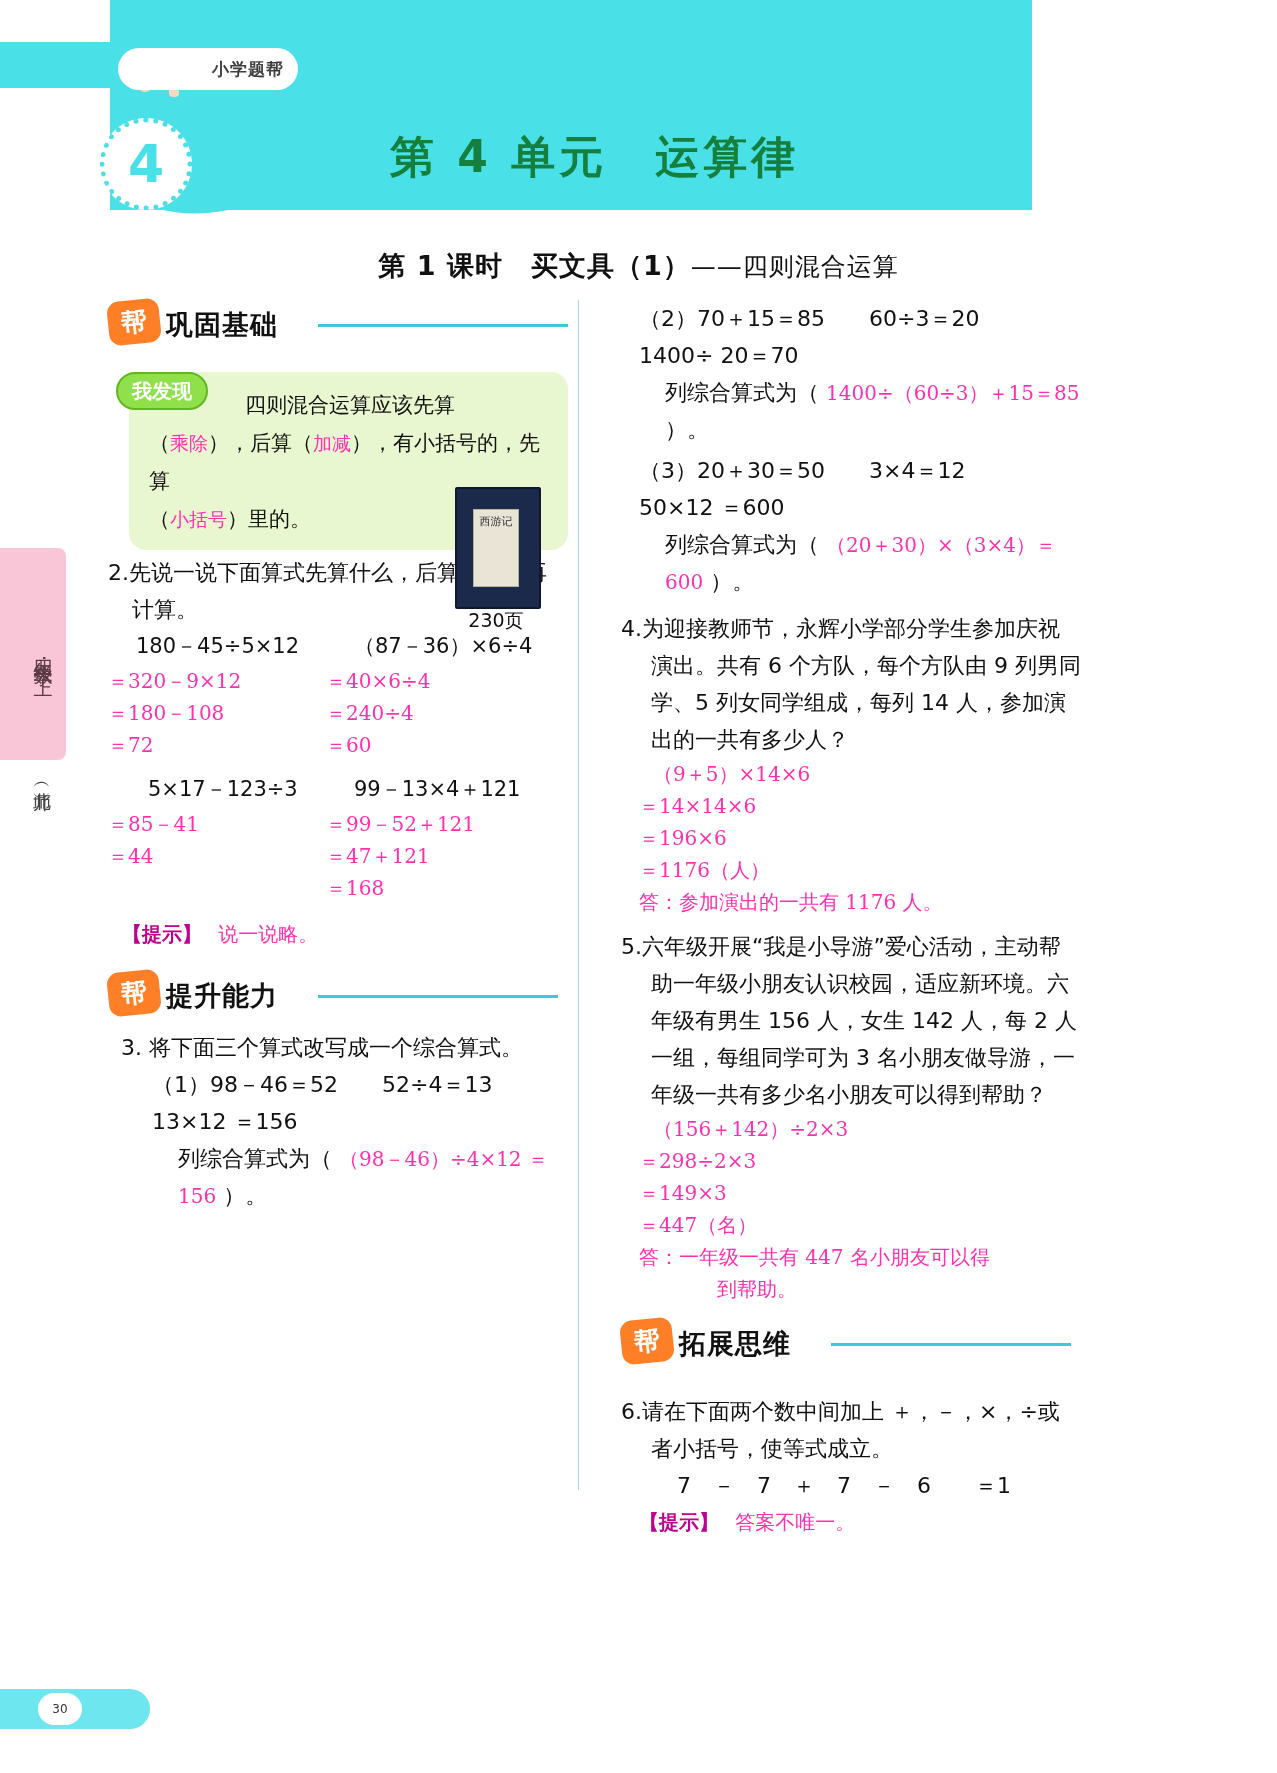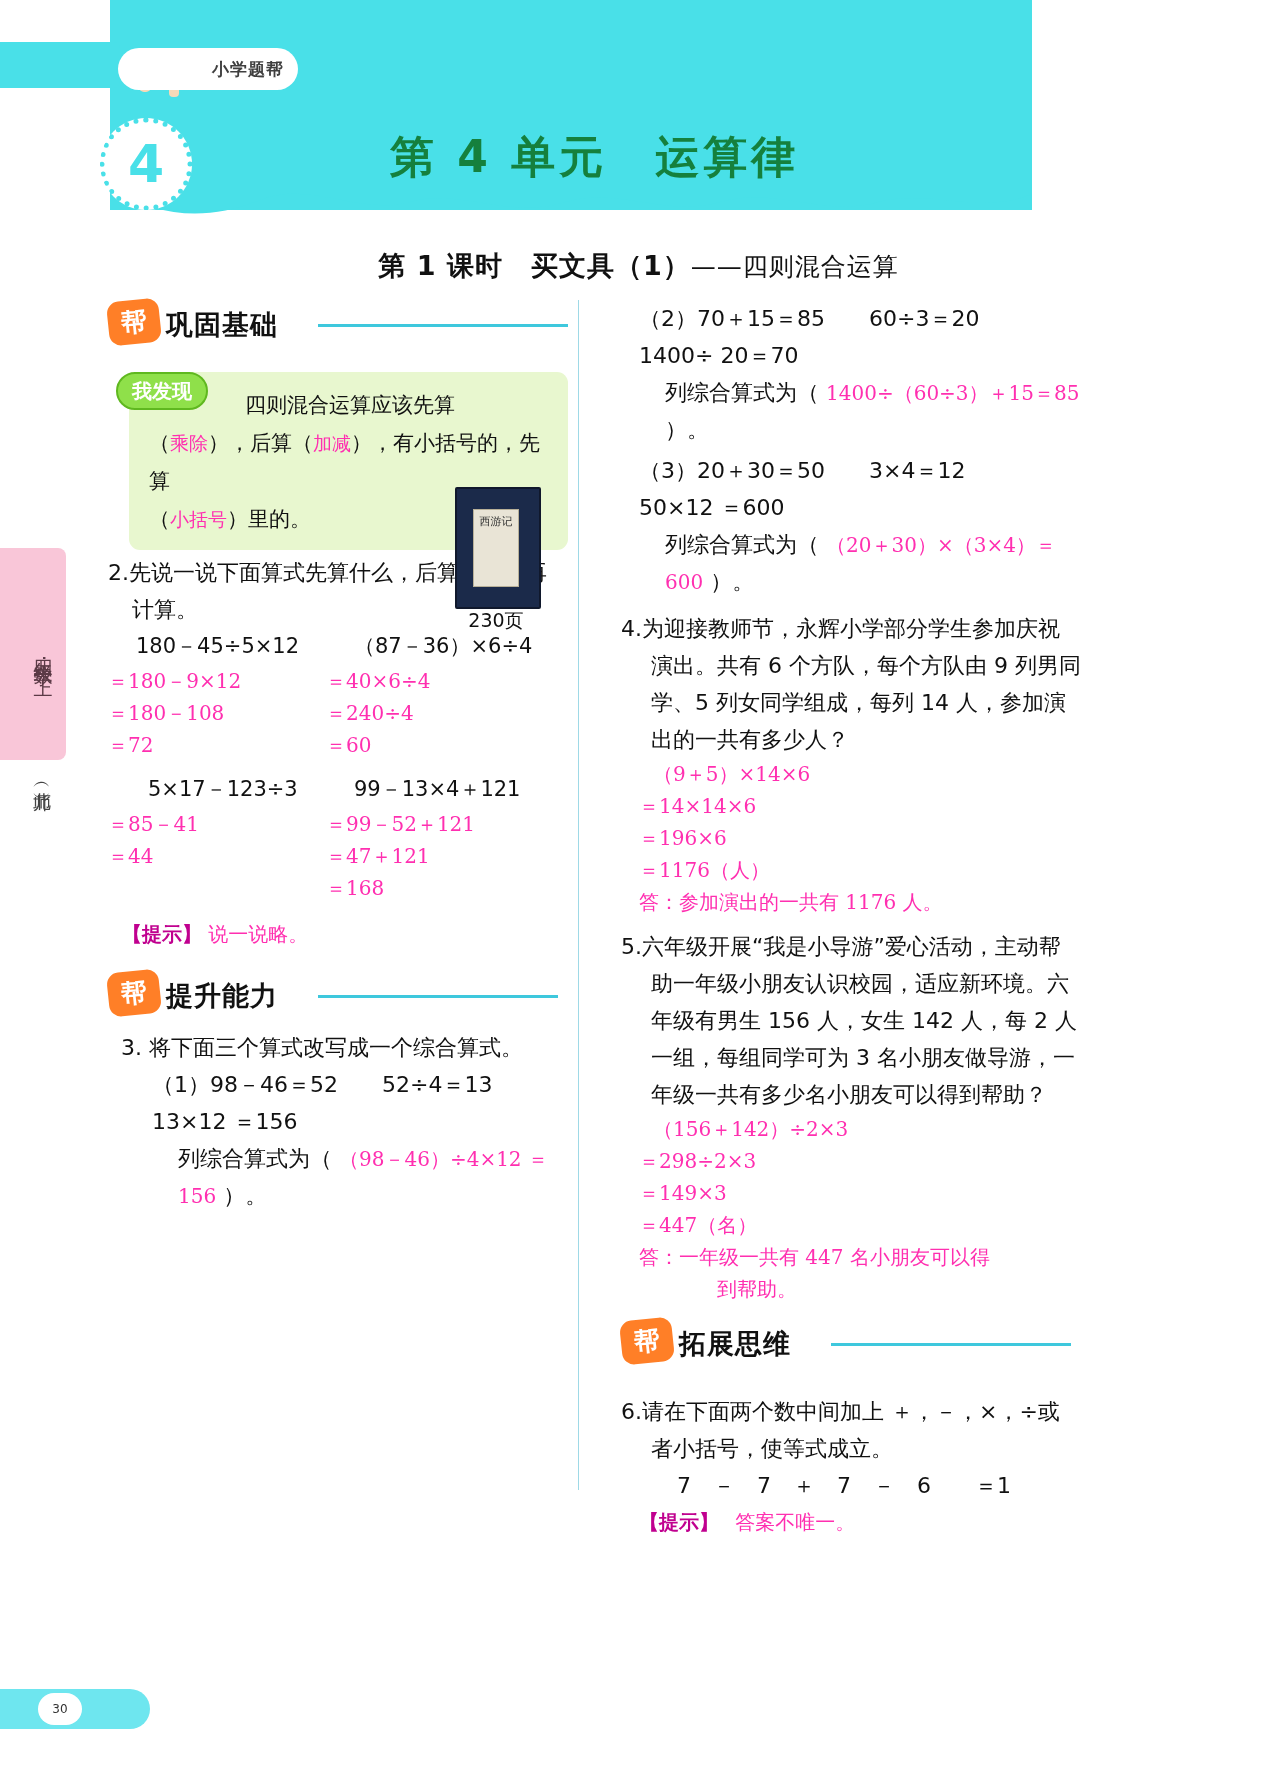--- a/index.html
+++ b/index.html
@@ -130,21 +130,21 @@
   
   .found-wrap{position:relative;margin:6px 0 4px 0;padding-left:21px;}
   .found-tag{
     position:absolute;left:8px;top:0;width:92px;height:38px;
     background:#8fe04a;border-radius:19px;border:2px solid #5fb81f;
     display:flex;align-items:center;justify-content:center;
     z-index:3;box-sizing:border-box;
   }
   .found-tag span{color:#fff;font-size:20px;font-weight:bold;}
   .found-box{
-    margin-top:18px;background:#e8f7cf;border-radius:11px;
+    margin-top:18px;background:#e8f7cf;border-radius:17px;
     padding:14px 16px 12px 20px;font-size:21px;line-height:38px;
     min-height:104px;box-sizing:border-box;
   }
   .blank{color:#ff2fb0;font-family:"DejaVu Serif",serif;font-size:19px;}
 
   
   .calc-row{display:flex;}
   .calc-col{width:218px;}
   .calc-head{font-size:21px;padding-left:28px;}
   .tip{color:#ff2fb0;font-size:20px;}
@@ -229,21 +229,21 @@
     </div>
 
     <div class="q">
       <div class="q-body">
         <span>2.</span><span>先说一说下面算式先算什么，后算什么，再计算。</span>
       </div>
 
       <div class="calc-row" style="">
         <div class="calc-col">
           <div class="calc-head">180－45÷5×12</div>
-          <div class="ans">＝180－9×12</div>
+          <div class="ans">＝320－9×12</div>
           <div class="ans">＝180－108</div>
           <div class="ans">＝72</div>
         </div>
         <div class="calc-col">
           <div class="calc-head">（87－36）×6÷4</div>
           <div class="ans">＝40×6÷4</div>
           <div class="ans">＝240÷4</div>
           <div class="ans">＝60</div>
         </div>
       </div>
@@ -257,21 +257,21 @@
         <div class="calc-col">
           <div class="calc-head">99－13×4＋121</div>
           <div class="ans">＝99－52＋121</div>
           <div class="ans">＝47＋121</div>
           <div class="ans">＝168</div>
         </div>
       </div>
 
       <div class="tip" style="margin-top:12px;padding-left:14px">
         <b>【提示】</b>
-        <span style="">说一说略。</span>
+        <span style="margin-left:10px">说一说略。</span>
       </div>
     </div>
 
     <div class="sec-head" style="margin-top:18px">
       <div class="sec-badge">
           <span>帮</span>
         </div>
       <div class="sec-name">提升能力</div>
       <div class="sec-rule short"></div>
     </div>

